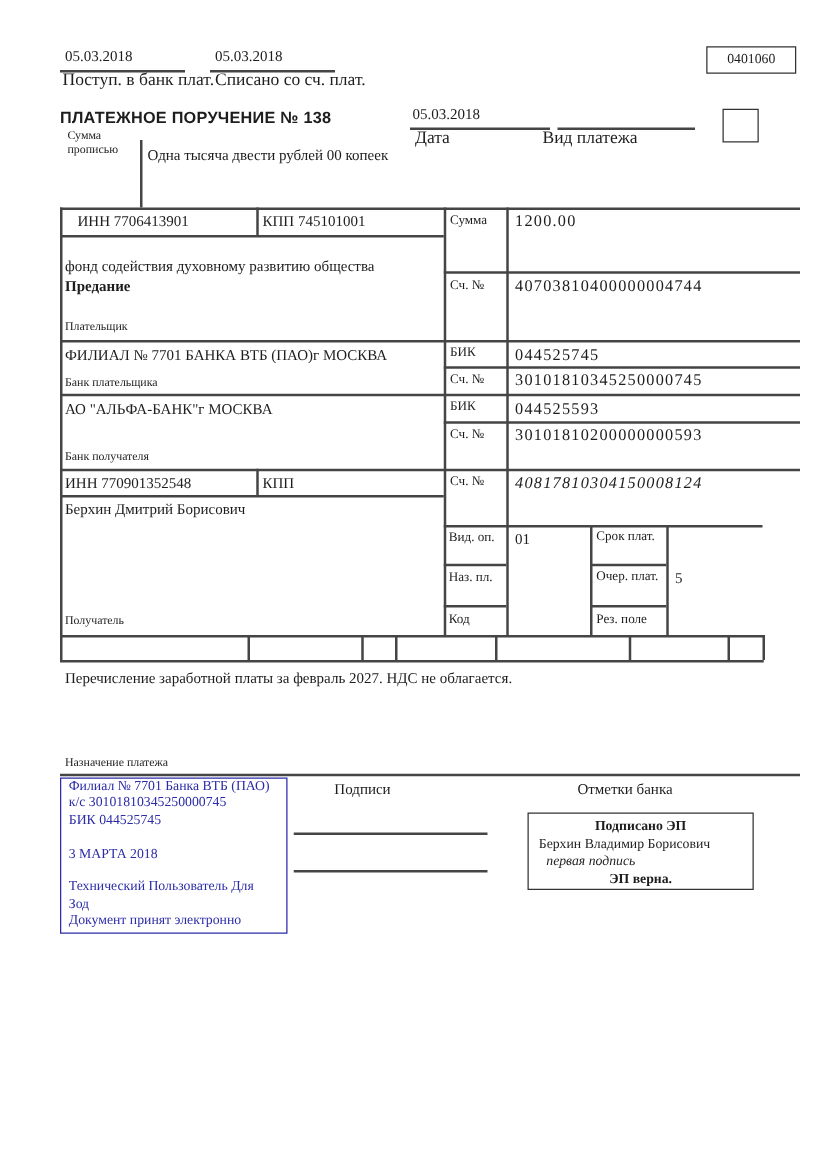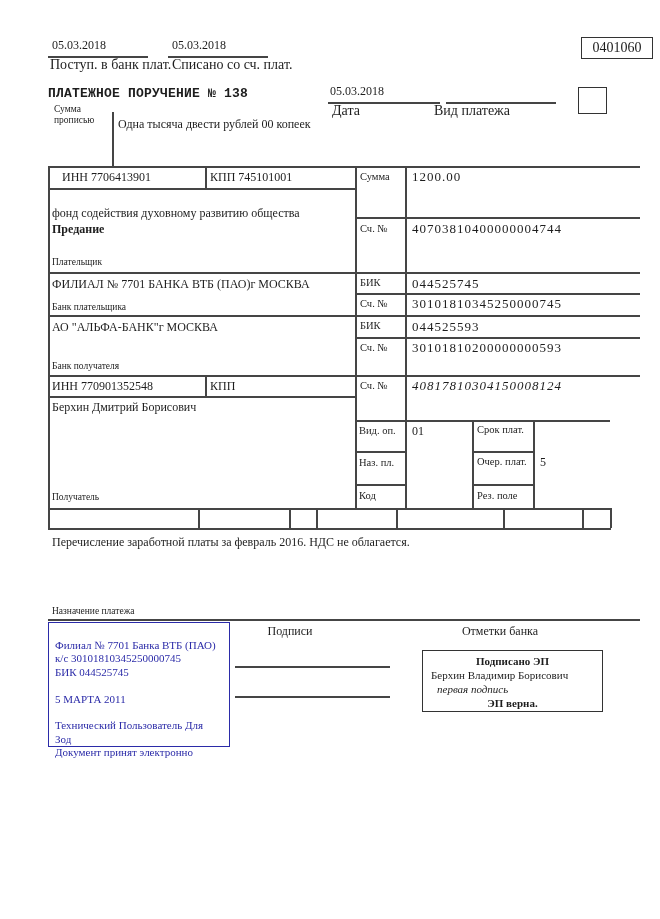--- a/index.html
+++ b/index.html
@@ -10,48 +10,48 @@
   .abs{position:absolute;white-space:nowrap;}
   .wrap{white-space:normal;}
   .t{font-size:12px;line-height:15px;}
   .acct{font-size:13px;letter-spacing:1px;line-height:15px;}
   .lbl{font-size:9.5px;line-height:11px;}
   .lbl2{font-size:10.5px;line-height:13px;}
   .sm{font-size:14px;line-height:9px;}
   .b{font-weight:bold;}
   .i{font-style:italic;}
   .c{text-align:center;}
-  .title{font-family:Liberation Mono, monospace;font-weight:bold;font-size:13px;letter-spacing:.2px;}
+  .title{font-family:Liberation Sans, sans-serif;font-weight:bold;font-size:13px;letter-spacing:.2px;}
   .hl{position:absolute;height:1.5px;background:#454545;}
   .vl{position:absolute;width:1.5px;background:#454545;}
   .box{position:absolute;border:1.5px solid #333;background:#fff;box-sizing:border-box;}
   .stamp{
     position:absolute;left:48px;top:622px;width:182px;height:125px;box-sizing:border-box;
-    border:1.5px solid #2b2ba8;color:#2b2ba8;padding:16px 6px;font-size:11px;line-height:13.4px;
+    border:1.5px solid #2b2ba8;color:#2b2ba8;padding:0 6px;font-size:11px;line-height:13.4px;
   }
   .stamp-line{height:13.4px;white-space:nowrap;overflow:visible;}
   .bankbox{
     position:absolute;left:422px;top:650px;width:181px;height:62px;box-sizing:border-box;
     border:1px solid #333;padding:3px 6px;font-size:11px;line-height:14px;
   }
 </style>
 </head>
 <body>
 
 <div class="page">
 
   <div class="abs t" style="left:52px;top:38px;">05.03.2018</div>
   <i class="hl" style="left:48px;top:56px;width:100px;"></i>
   <div class="abs sm" style="left:50px;top:60px;">Поступ. в банк плат.</div>
 
   <div class="abs t" style="left:172px;top:38px;">05.03.2018</div>
   <i class="hl" style="left:168px;top:56px;width:100px;"></i>
   <div class="abs sm" style="left:172px;top:60px;">Списано со сч. плат.</div>
 
-  <div class="box c" style="left:565px;top:37px;width:72px;height:22px;font-size:14px;line-height:19px;margin-left:16px;">0401060</div>
+  <div class="box c" style="left:565px;top:37px;width:72px;height:22px;font-size:11px;line-height:19px;">0401060</div>
 
   <div class="abs title" style="left:48px;top:86px;">ПЛАТЕЖНОЕ ПОРУЧЕНИЕ № 138</div>
 
   <div class="abs t" style="left:330px;top:84px;">05.03.2018</div>
   <i class="hl" style="left:328px;top:102px;width:112px;"></i>
   <div class="abs sm" style="left:332px;top:106px;">Дата</div>
 
   <i class="hl" style="left:446px;top:102px;width:110px;"></i>
   <div class="abs sm" style="left:434px;top:106px;">Вид платежа</div>
 
@@ -130,30 +130,30 @@
 
   <div class="abs lbl2" style="left:359px;top:424px;">Вид. оп.</div>
   <div class="abs t" style="left:412px;top:424px;">01</div>
   <div class="abs lbl2 wrap" style="left:477px;top:423px;width:50px;">Срок плат.</div>
   <div class="abs lbl2" style="left:359px;top:456px;">Наз. пл.</div>
   <div class="abs lbl2 wrap" style="left:477px;top:455px;width:50px;">Очер. плат.</div>
   <div class="abs t" style="left:540px;top:455px;">5</div>
   <div class="abs lbl2" style="left:359px;top:489px;">Код</div>
   <div class="abs lbl2" style="left:477px;top:489px;">Рез. поле</div>
 
-  <div class="abs t" style="left:52px;top:535px;">Перечисление заработной платы за февраль 2016. НДС не облагается.</div>
+  <div class="abs t" style="left:52px;top:535px;">Перечисление заработной платы за февраль 2027. НДС не облагается.</div>
   <div class="abs lbl" style="left:52px;top:606px;">Назначение платежа</div>
   <i class="hl" style="left:48px;top:619px;width:592px;"></i>
 
   <div class="stamp">
     <div class="stamp-line">Филиал № 7701 Банка ВТБ (ПАО)</div>
     <div class="stamp-line">к/с 30101810345250000745</div>
     <div class="stamp-line">БИК 044525745</div>
     <div class="stamp-line"></div>
-    <div class="stamp-line">5 МАРТА 2011</div>
+    <div class="stamp-line">3 МАРТА 2018</div>
     <div class="stamp-line"></div>
     <div class="stamp-line">Технический Пользователь Для</div>
     <div class="stamp-line">Зод</div>
     <div class="stamp-line">Документ принят электронно</div>
   </div>
 
   <div class="abs t c" style="left:240px;top:624px;width:100px;">Подписи</div>
   <div class="abs t c" style="left:430px;top:624px;width:140px;">Отметки банка</div>
 
   <i class="hl" style="left:235px;top:666px;width:155px;"></i>

